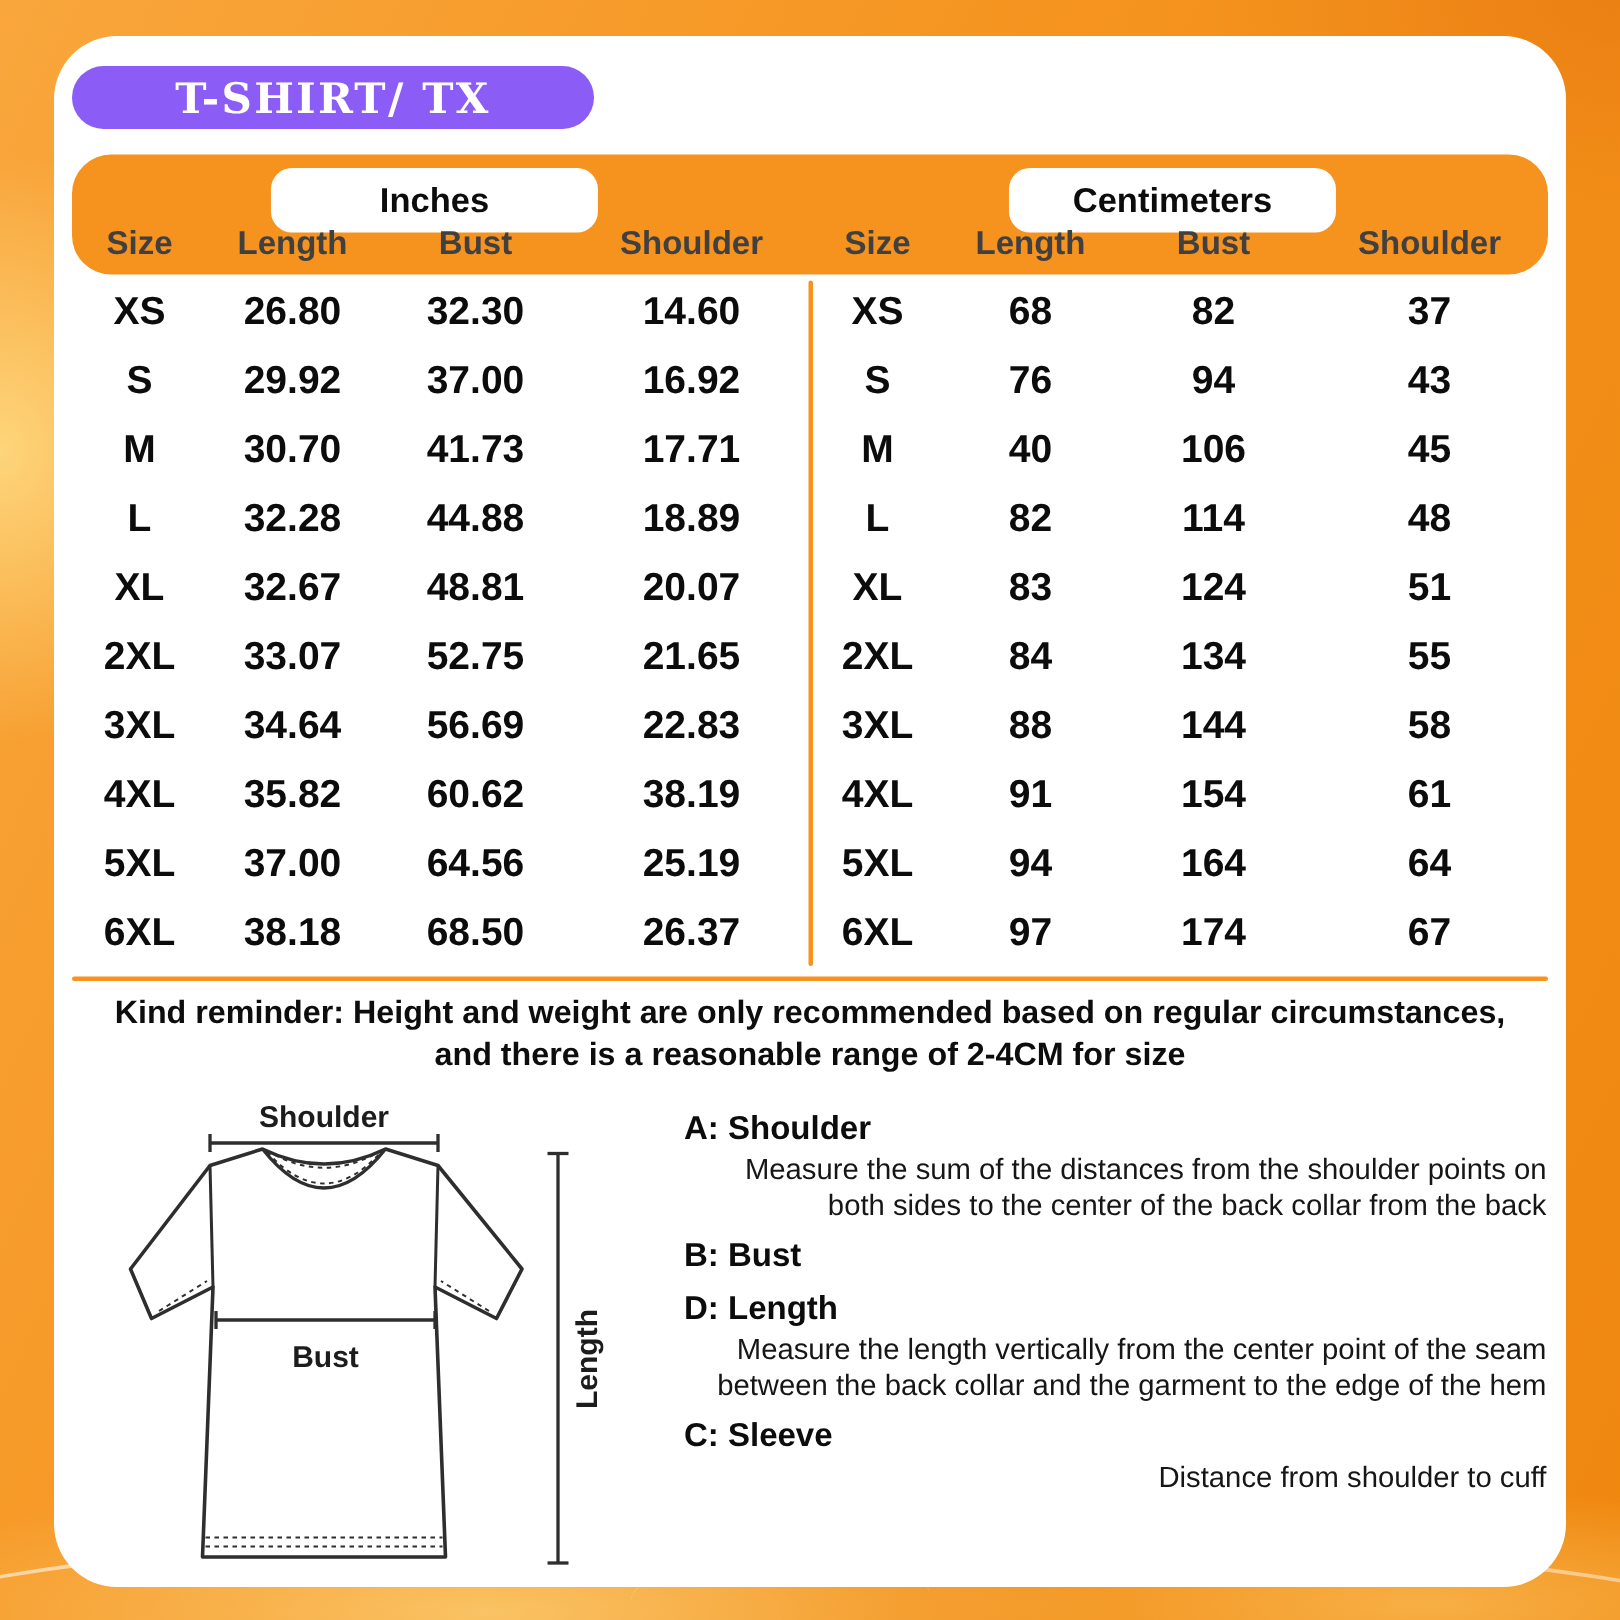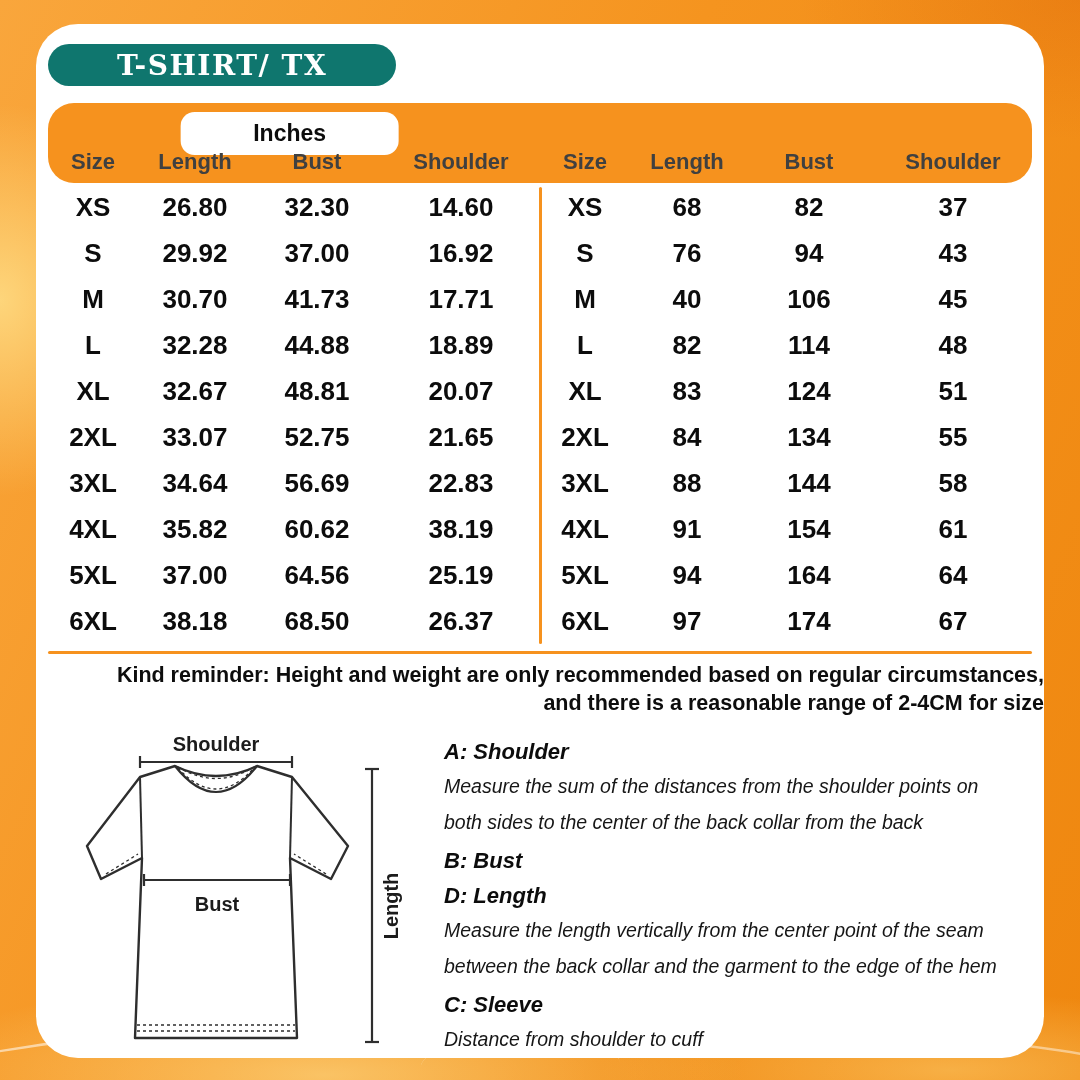--- a/index.html
+++ b/index.html
@@ -15,21 +15,21 @@
   }
   .streak{position:absolute;border-radius:50%;}
   .streak.s1{left:-140px;bottom:-58px;width:760px;height:110px;border-top:3px solid rgba(255,255,255,.55);transform:rotate(-3deg);}
   .streak.s2{right:-160px;bottom:-70px;width:820px;height:120px;border-top:3px solid rgba(255,255,255,.45);transform:rotate(3deg);}
   .card{
     position:absolute;left:36px;top:24px;width:1008px;height:1034px;
     background:#ffffff;border-radius:42px;
   }
   .title-pill{
     position:absolute;left:12px;top:20px;width:348px;height:42px;border-radius:22px;
-    background:#0f766e;display:flex;align-items:center;justify-content:center;
+    background:#8b5cf6;display:flex;align-items:center;justify-content:center;
   }
   .title-pill span{
     font-family:"DejaVu Serif", serif;font-weight:700;color:#ffffff;
     font-size:28px;letter-spacing:1.5px;
   }
   .band{
     position:absolute;left:12px;top:79px;width:984px;height:80px;border-radius:26px;
     background:#f6921e;
   }
   .band-half{position:absolute;top:0;width:492px;height:80px;}
@@ -51,28 +51,28 @@
     position:absolute;top:160px;width:492px;
     display:grid;grid-template-columns:90px 114px 130px 158px;
     grid-auto-rows:46px;align-items:center;justify-items:center;
   }
   .tbody.inches{left:12px;}
   .tbody.cm{left:504px;}
   .cell{font-size:26px;font-weight:700;color:#0c0c0c;}
   .vdivider{position:absolute;left:503px;top:163px;width:3px;height:457px;background:#f6921e;border-radius:2px;}
   .hdivider{position:absolute;left:12px;top:627px;width:984px;height:3px;background:#f6921e;border-radius:2px;}
   .reminder{
-    position:absolute;left:0;top:637px;width:100%;text-align:right;
+    position:absolute;left:0;top:637px;width:100%;text-align:center;
     font-size:21.5px;font-weight:700;color:#0d0d0d;line-height:28px;
   }
   .shirt-figure{position:absolute;left:28px;top:702px;width:362px;height:322px;}
-  .guide{position:absolute;left:408px;top:710px;width:575px;font-style:italic;}
+  .guide{position:absolute;left:420px;top:710px;width:575px;}
   .guide-item{margin-bottom:7px;}
   .guide-item h3{margin:4px 0 2px 0;font-size:22px;line-height:28px;font-weight:700;color:#0c0c0c;}
-  .guide-item p{margin:0;font-size:19.5px;line-height:36px;color:#161616;}
+  .guide-item p{margin:0;font-size:19.5px;line-height:24px;color:#161616;text-align:right;}
 </style>
 </head>
 <body>
 
 <div class="streak s1"></div>
 <div class="streak s2"></div>
 
 <div class="card">
 
   <div class="title-pill">
@@ -85,20 +85,23 @@
         <span>Inches</span>
       </div>
       <div class="cols">
         <div>Size</div>
         <div>Length</div>
         <div>Bust</div>
         <div>Shoulder</div>
       </div>
     </div>
     <div class="band-half right">
+      <div class="unit-pill">
+        <span>Centimeters</span>
+      </div>
       <div class="cols">
         <div>Size</div>
         <div>Length</div>
         <div>Bust</div>
         <div>Shoulder</div>
       </div>
     </div>
   </div>
 
   <div class="tbody inches">

